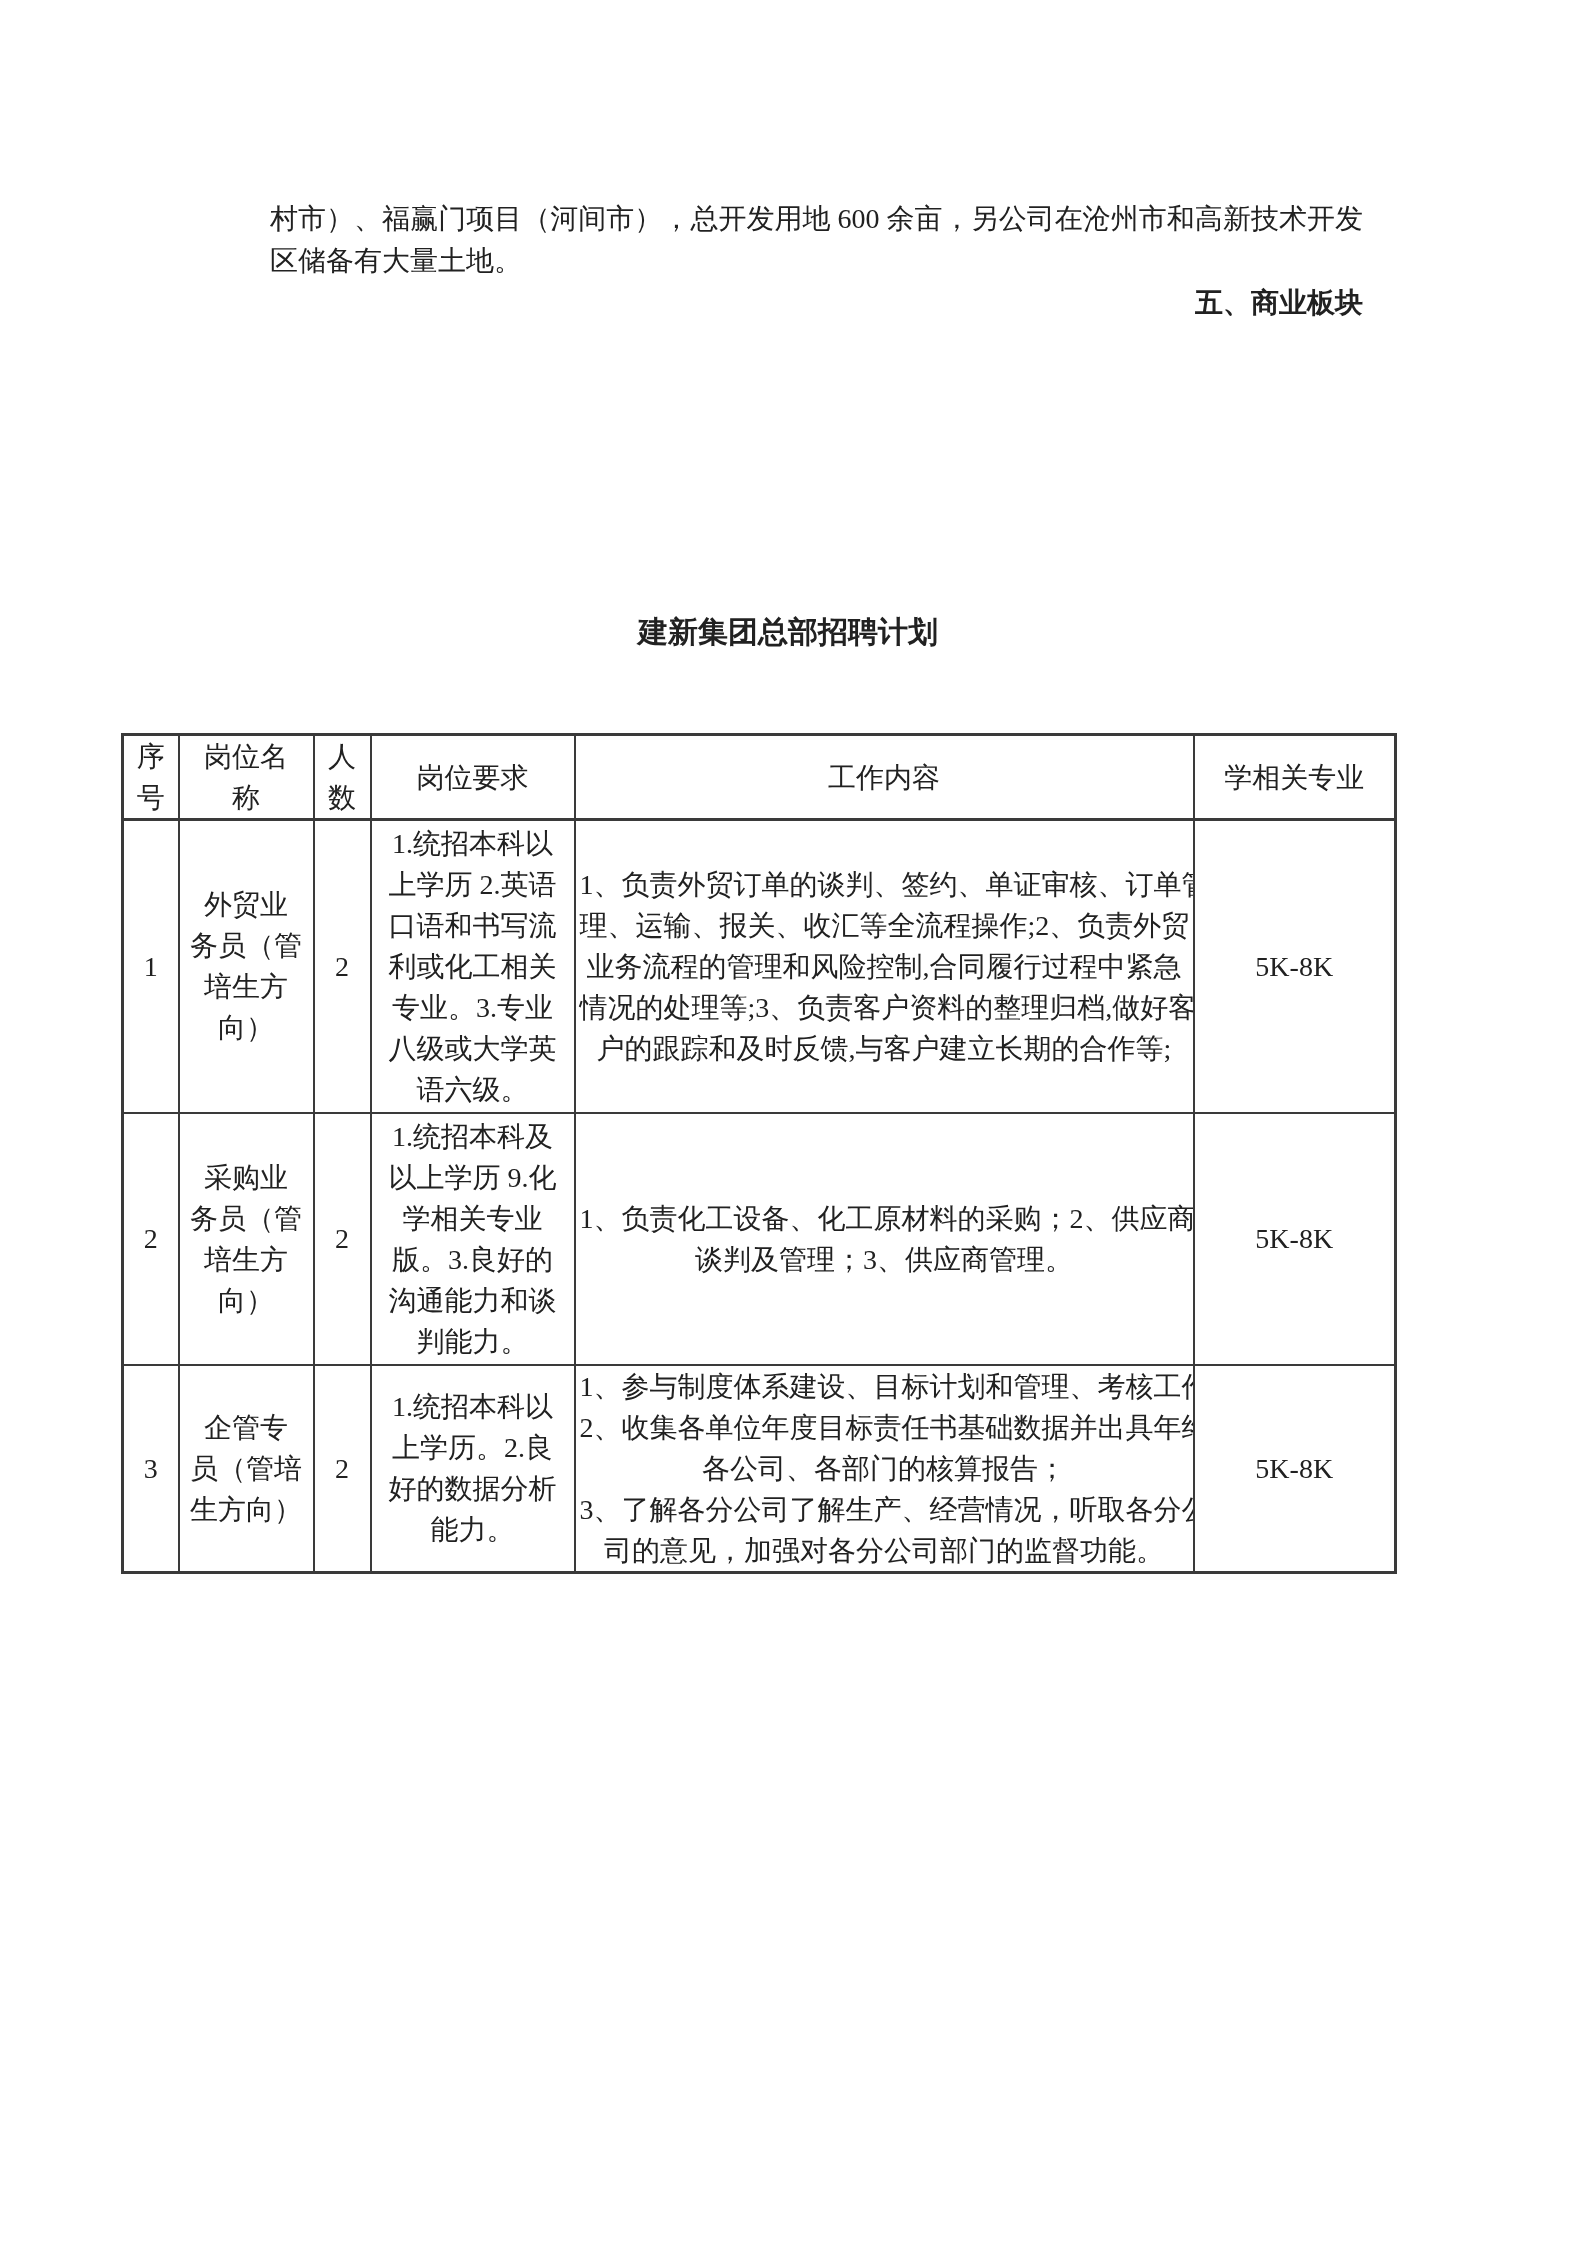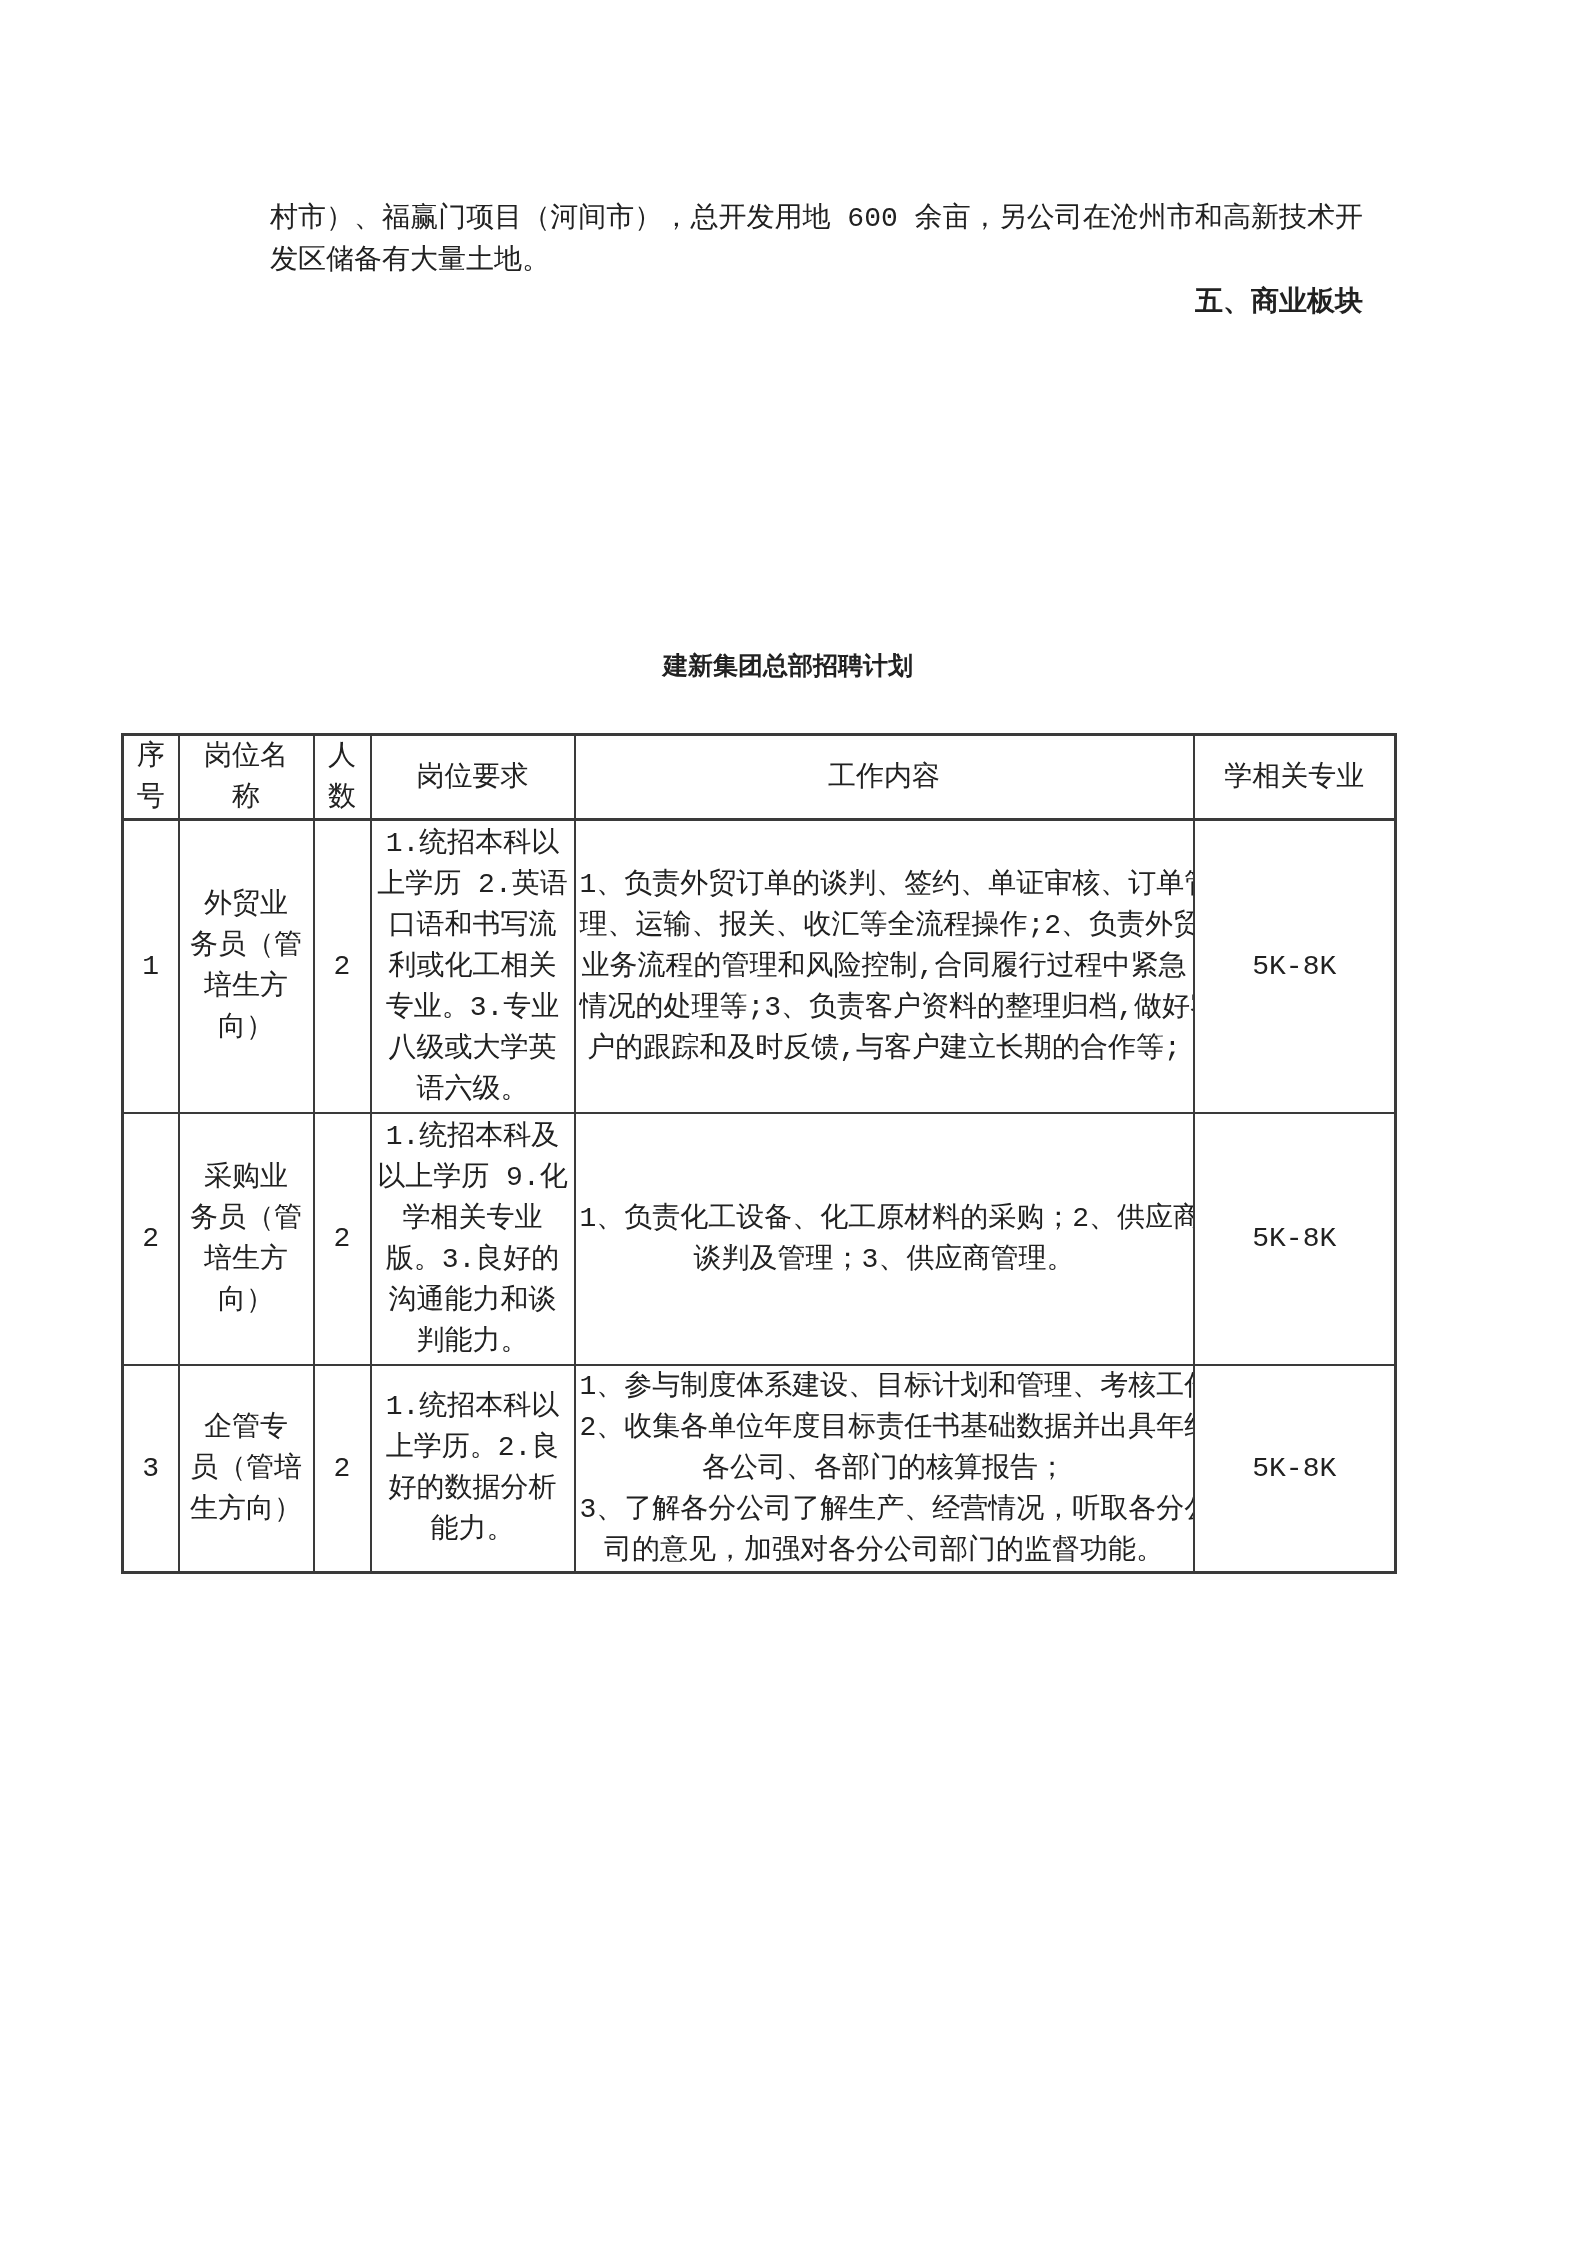--- a/index.html
+++ b/index.html
@@ -1,42 +1,42 @@
 <!DOCTYPE html>
 <html><head>
 <meta charset="utf-8">
 <style>
   html,body { margin:0; padding:0; background:#888; }
   .page {
     position:relative;
     width:1587px; height:2245px;
     margin:0 auto;
     background:#ffffff;
-    font-family:Liberation Mono, monospace;
+    font-family:Liberation Serif, serif;
     color:#212121;
     overflow:hidden;
   }
   .text-block {
     position:absolute;
     left:213px; top:198px;
     width:1150px;
     font-size:28px;
     line-height:42px;
     text-align:justify;
   }
   .text-block p { margin:0; }
   .p-cont   { padding-left:57px; }
   .p-indent { text-indent:57px; }
   .p-heading{ text-indent:57px; font-weight:700; text-align:right; }
   .doc-title {
     position:absolute;
-    left:213px; top:648px;
+    left:213px; top:612px;
     width:1150px;
     text-align:center;
-    font-size:25px;
+    font-size:30px;
     font-weight:700;
     line-height:40px;
   }
   table.recruit {
     position:absolute;
     left:121px; top:733px;
     width:1273px;
     border-collapse:collapse;
     table-layout:fixed;
     border:3px solid #3a3a3a;

